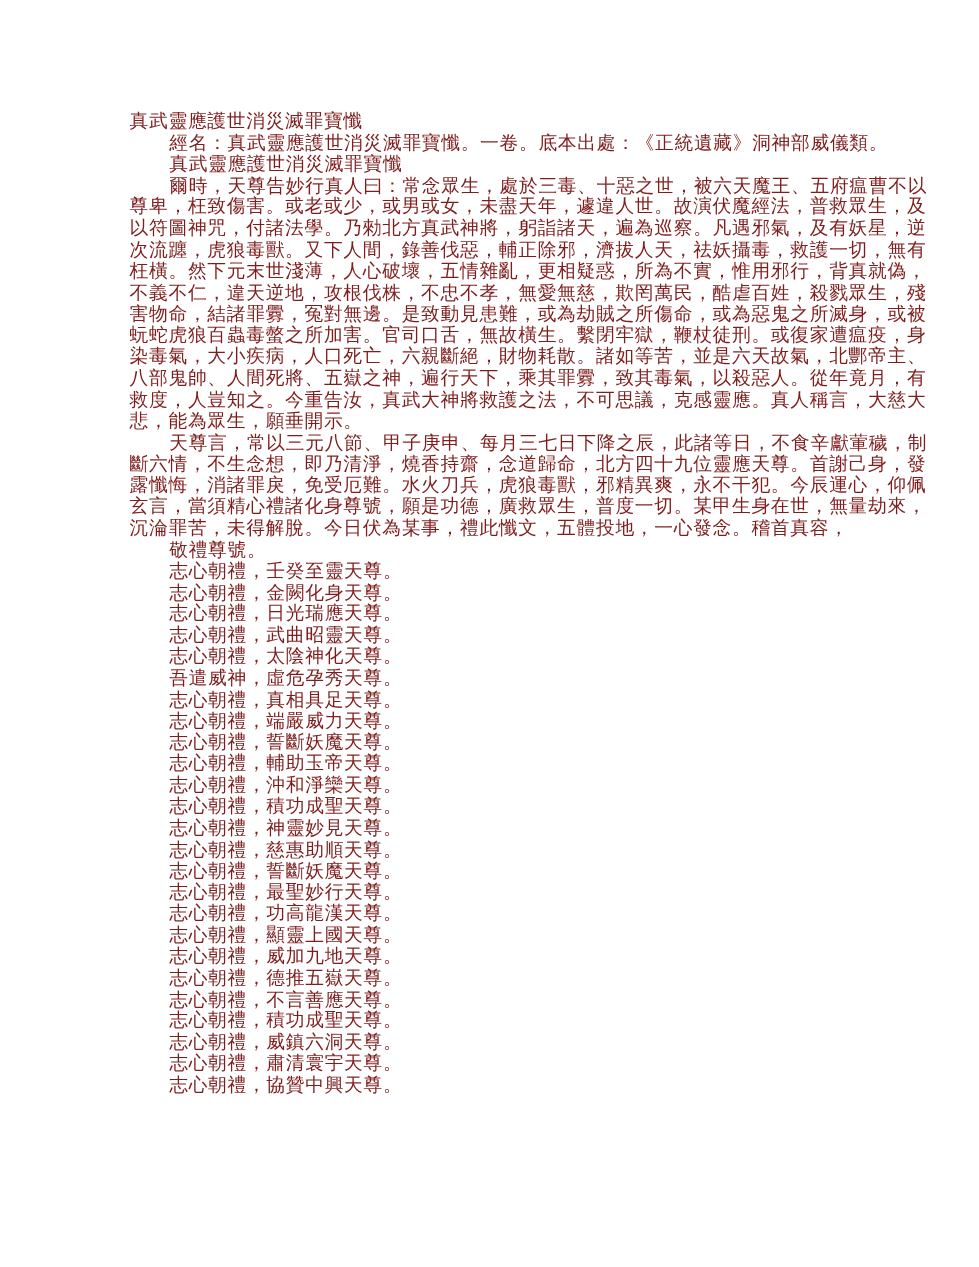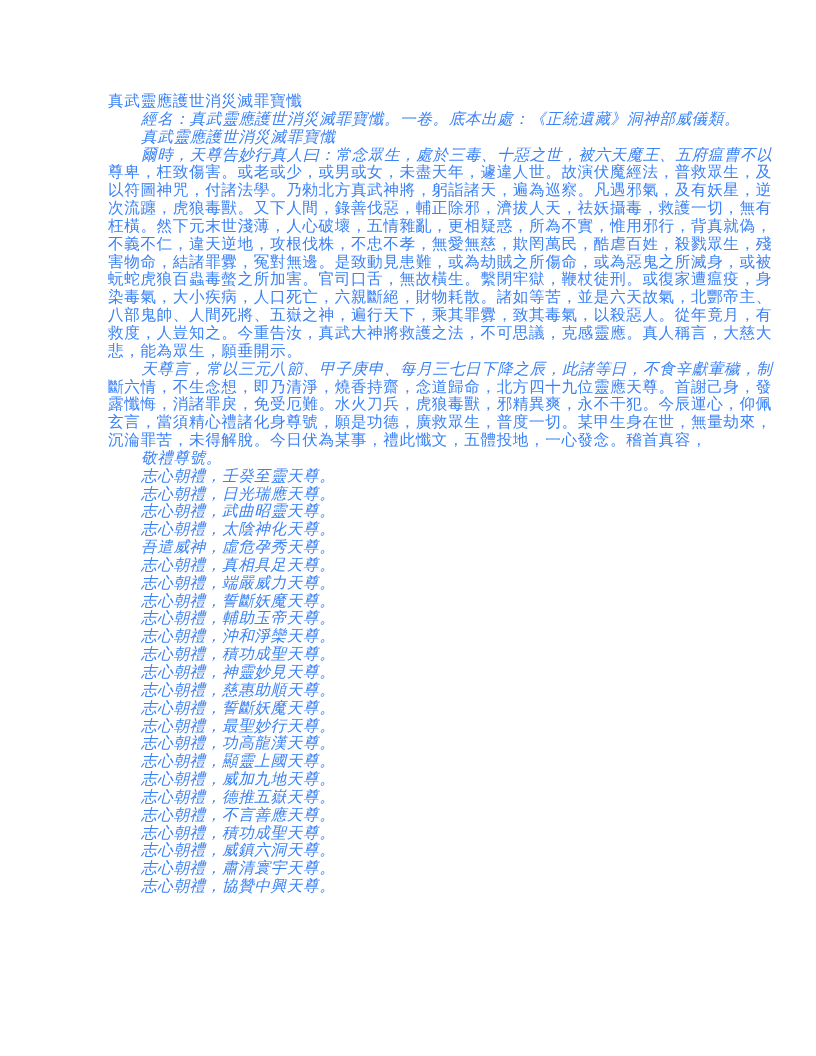--- a/index.html
+++ b/index.html
@@ -5,25 +5,25 @@
   html, body { margin: 0; padding: 0; background: #ffffff; }
   body { width: 816px; height: 1056px; position: relative; overflow: hidden; }
   .page {
     position: absolute;
     left: 108px;
     top: 93px;
     width: 602px;
     font-family: "DejaVu Serif", "Liberation Serif", serif;
     font-size: 15.6px;
     line-height: 17.85px;
-    color: #3b82f6;
+    color: #7f1d1d;
     letter-spacing: 0.6px;
   }
   .line { white-space: nowrap; height: 17.85px; }
-  .indent { padding-left: 33px; white-space: nowrap; height: 17.85px; font-style: italic; }
+  .indent { padding-left: 33px; white-space: nowrap; height: 17.85px; }
 </style>
 </head>
 <body>
 
 <div class="page">
   <div class="line">真武靈應護世消災滅罪寶懺</div>
   <div class="indent">經名：真武靈應護世消災滅罪寶懺。一卷。底本出處：《正統遺藏》洞神部威儀類。</div>
   <div class="indent">真武靈應護世消災滅罪寶懺</div>
 
   <div>
@@ -46,20 +46,21 @@
     <div class="line">斷六情，不生念想，即乃清淨，燒香持齋，念道歸命，北方四十九位靈應天尊。首謝己身，發</div>
     <div class="line">露懺悔，消諸罪戾，免受厄難。水火刀兵，虎狼毒獸，邪精異爽，永不干犯。今辰運心，仰佩</div>
     <div class="line">玄言，當須精心禮諸化身尊號，願是功德，廣救眾生，普度一切。某甲生身在世，無量劫來，</div>
     <div class="line">沉淪罪苦，未得解脫。今日伏為某事，禮此懺文，五體投地，一心發念。稽首真容，</div>
   </div>
 
   <div class="indent">敬禮尊號。</div>
 
   <div>
     <div class="indent">志心朝禮，壬癸至靈天尊。</div>
+    <div class="indent">志心朝禮，金闕化身天尊。</div>
     <div class="indent">志心朝禮，日光瑞應天尊。</div>
     <div class="indent">志心朝禮，武曲昭靈天尊。</div>
     <div class="indent">志心朝禮，太陰神化天尊。</div>
     <div class="indent">吾遣威神，虛危孕秀天尊。</div>
     <div class="indent">志心朝禮，真相具足天尊。</div>
     <div class="indent">志心朝禮，端嚴威力天尊。</div>
     <div class="indent">志心朝禮，誓斷妖魔天尊。</div>
     <div class="indent">志心朝禮，輔助玉帝天尊。</div>
     <div class="indent">志心朝禮，沖和淨欒天尊。</div>
     <div class="indent">志心朝禮，積功成聖天尊。</div>

